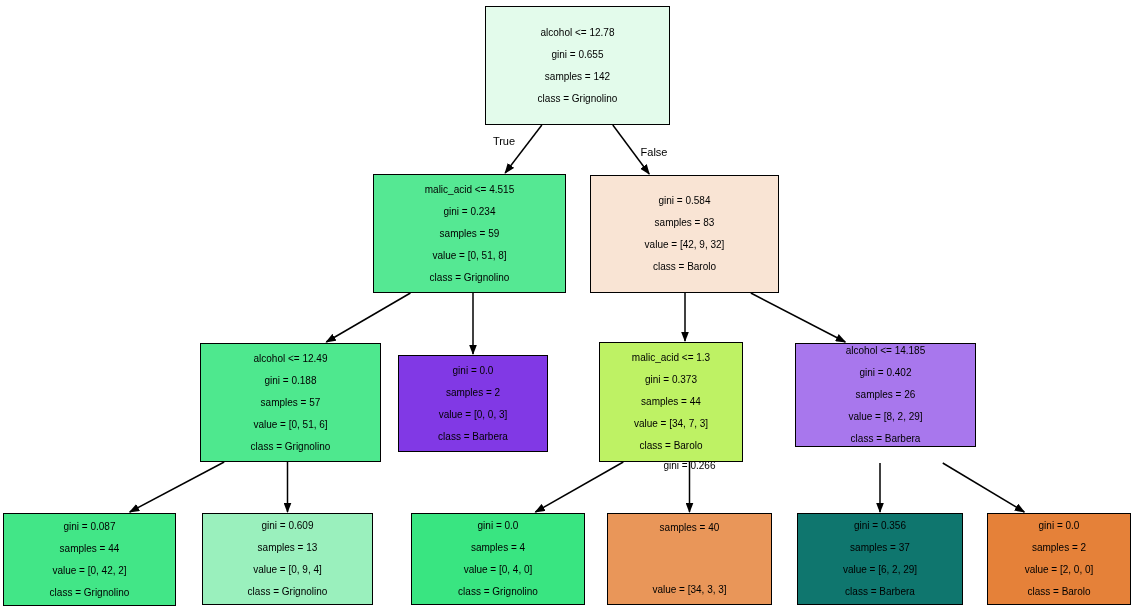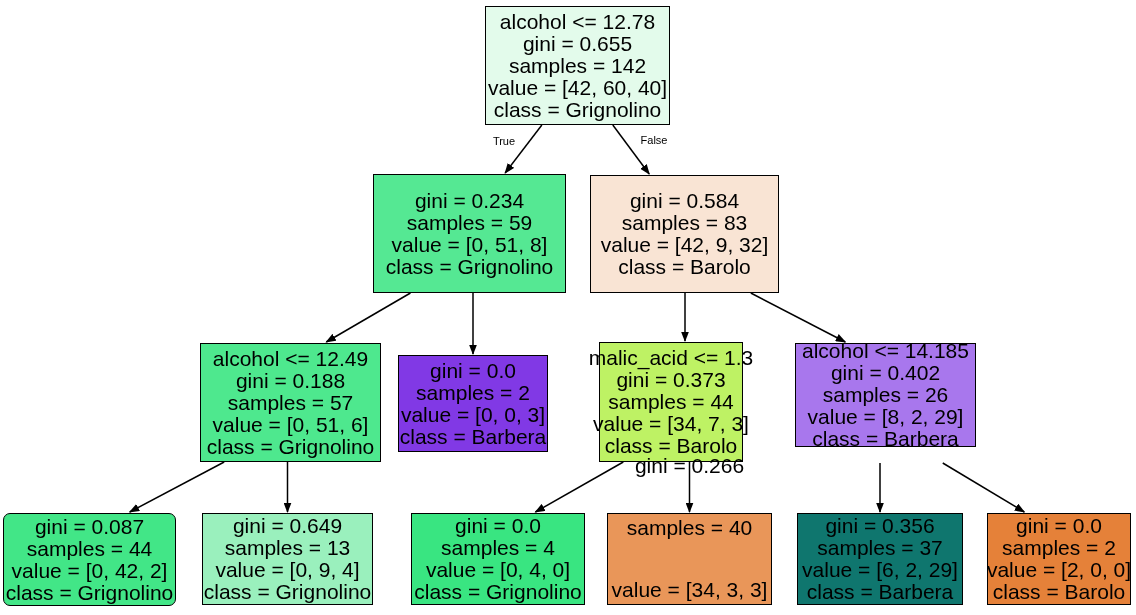--- a/index.html
+++ b/index.html
@@ -26,21 +26,21 @@
     position: absolute;
     box-sizing: border-box;
     border: 1.5px solid #000000;
     display: flex;
     flex-direction: column;
     justify-content: center;
     align-items: center;
     text-align: center;
   }
   .node-line {
-    font-size: 21px;
+    font-size: 10px;
     line-height: 22px;
     color: #000000;
     white-space: nowrap;
   }
   .edge-label {
     position: absolute;
     font-size: 11px;
     line-height: 16px;
     color: #000000;
     transform: translate(-50%, -50%);
@@ -70,24 +70,24 @@
         <line x1="689.5" y1="462" x2="689.5" y2="512" stroke="#000000" stroke-width="1.5" marker-end="url(#arrowhead)"></line>
         <line x1="880" y1="463" x2="880" y2="512" stroke="#000000" stroke-width="1.5" marker-end="url(#arrowhead)"></line>
         <line x1="942.755" y1="463" x2="1024.3" y2="512" stroke="#000000" stroke-width="1.5" marker-end="url(#arrowhead)"></line>
       </g>
   </svg>
   <div id="nodes-layer">
       <div class="tree-node" style="left: 485px; top: 6px; width: 185px; height: 119px; background: rgb(227, 251, 235);">
         <div class="node-line">alcohol &lt;= 12.78</div>
         <div class="node-line">gini = 0.655</div>
         <div class="node-line">samples = 142</div>
-        <div class="node-line">value = [42, 60, 40]</div>
         <div class="node-line">class = Grignolino</div>
       </div>
       <div class="tree-node" style="left: 373px; top: 174px; width: 193px; height: 119px; background: rgb(85, 232, 147);">
+        <div class="node-line">malic_acid &lt;= 4.515</div>
         <div class="node-line">gini = 0.234</div>
         <div class="node-line">samples = 59</div>
         <div class="node-line">value = [0, 51, 8]</div>
         <div class="node-line">class = Grignolino</div>
       </div>
       <div class="tree-node" style="left: 590px; top: 175px; width: 189px; height: 118px; background: rgb(249, 228, 212);">
         <div class="node-line">gini = 0.584</div>
         <div class="node-line">samples = 83</div>
         <div class="node-line">value = [42, 9, 32]</div>
         <div class="node-line">class = Barolo</div>
@@ -112,28 +112,28 @@
         <div class="node-line">value = [34, 7, 3]</div>
         <div class="node-line">class = Barolo</div>
       </div>
       <div class="tree-node" style="left: 795px; top: 343px; width: 181px; height: 104px; background: rgb(168, 119, 237);">
         <div class="node-line">alcohol &lt;= 14.185</div>
         <div class="node-line">gini = 0.402</div>
         <div class="node-line">samples = 26</div>
         <div class="node-line">value = [8, 2, 29]</div>
         <div class="node-line">class = Barbera</div>
       </div>
-      <div class="tree-node" style="left: 3px; top: 513px; width: 173px; height: 93px; background: rgb(66, 230, 135); border-radius: 7px;">
+      <div class="tree-node" style="left: 3px; top: 513px; width: 173px; height: 93px; background: rgb(66, 230, 135);">
         <div class="node-line">gini = 0.087</div>
         <div class="node-line">samples = 44</div>
         <div class="node-line">value = [0, 42, 2]</div>
         <div class="node-line">class = Grignolino</div>
       </div>
       <div class="tree-node" style="left: 202px; top: 513px; width: 171px; height: 92px; background: rgb(154, 240, 189);">
-        <div class="node-line">gini = 0.649</div>
+        <div class="node-line">gini = 0.609</div>
         <div class="node-line">samples = 13</div>
         <div class="node-line">value = [0, 9, 4]</div>
         <div class="node-line">class = Grignolino</div>
       </div>
       <div class="tree-node" style="left: 411px; top: 513px; width: 174px; height: 92px; background: rgb(57, 229, 129);">
         <div class="node-line">gini = 0.0</div>
         <div class="node-line">samples = 4</div>
         <div class="node-line">value = [0, 4, 0]</div>
         <div class="node-line">class = Grignolino</div>
       </div>
@@ -151,15 +151,15 @@
       </div>
       <div class="tree-node" style="left: 987px; top: 513px; width: 144px; height: 92px; background: rgb(229, 129, 57);">
         <div class="node-line">gini = 0.0</div>
         <div class="node-line">samples = 2</div>
         <div class="node-line">value = [2, 0, 0]</div>
         <div class="node-line">class = Barolo</div>
       </div>
     </div>
   <div id="labels-layer">
       <div class="edge-label" style="left: 504px; top: 141px;">True</div>
-      <div class="edge-label" style="left: 654px; top: 140px;">False</div>
+      <div class="edge-label" style="left: 654px; top: 152px;">False</div>
     </div>
 </div>
 
 </body></html>

